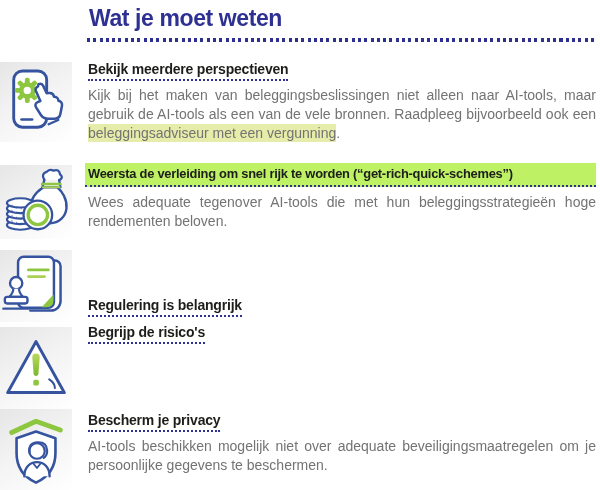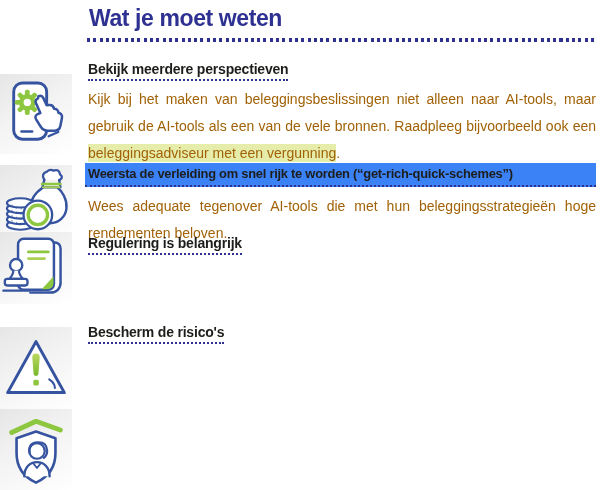--- a/index.html
+++ b/index.html
@@ -15,29 +15,29 @@
 
   
   .section { position:absolute; left:0; width:596px; display:flex; align-items:flex-start; }
   .icon-tile { flex:0 0 72px; width:72px; display:flex; align-items:center; justify-content:center;
     background:linear-gradient(150deg,#e6e6e6 0%,#f3f3f3 45%,#ffffff 100%); }
   .text-col { flex:1; margin-left:16px; min-width:0; }
 
   .heading { display:inline-block; font-size:14px; font-weight:bold; color:#1d1d1b;
     letter-spacing:-0.2px; line-height:1.15; border-bottom:2px dotted #2e3192;
     padding-bottom:2px; margin-bottom:5px; }
-  .heading.bar { display:block; background:#3b82f6; font-size:12.9px; letter-spacing:-0.25px;
+  .heading.bar { display:block; background:#bef264; font-size:12.9px; letter-spacing:-0.25px;
     white-space:nowrap; margin-left:-3px; padding:4px 3px 3px 3px; margin-bottom:6px; }
-  .body { font-size:14px; line-height:27px; color:#a16207; text-align:justify; }
+  .body { font-size:14px; line-height:19px; color:#737373; text-align:justify; }
   .body .hl { background:#e6edaa; padding:1px 0; }
 
   
   .s1 { top:60px;align-items:center; }  .s1 .icon-tile { height:80px; }
   .s2 { top:162px; } .s2 .icon-tile { height:74px; margin-top:3px; }
-  .s3 { top:232px; } .s3 .icon-tile { height:72px; }
+  .s3 { top:250px;align-items:flex-end; } .s3 .icon-tile { height:72px; }
   .s4 { top:321px; } .s4 .icon-tile { height:84px; margin-top:6px; }
   .s5 { top:409px; } .s5 .icon-tile { height:81px; }
   .s2 .text-col { padding-top:1px; }
   .s3 .text-col, .s4 .text-col, .s5 .text-col { padding-top:2px; }
 
   svg { display:block; }
 </style>
 </head>
 <body>
 
@@ -129,30 +129,34 @@
             <stop offset="1" stop-color="#79b829"></stop>
           </linearGradient>
         </defs>
         <path d="M36 9 L66 63 H6 Z" fill="#fff" stroke="#35539f" stroke-width="3.2" stroke-linejoin="round"></path>
         <path d="M50 49 q6 4 6 9" stroke="#35539f" stroke-width="2.2" stroke-linecap="round" fill="none"></path>
         <path d="M36 21.5 c2.9 0 4.1 1.7 3.9 4.2 l-1.3 17 c-0.1 1.6 -1.2 2.7 -2.6 2.7 s-2.5 -1.1 -2.6 -2.7 l-1.3 -17 c-0.2 -2.5 1 -4.2 3.9 -4.2 z" fill="url(#exg)"></path>
         <rect x="33.2" y="49.5" width="5.8" height="6" rx="1.6" fill="#8dc63f"></rect>
       </svg>
     </div>
     <div class="text-col">
-      <h2 class="heading">Bescherm de risico's</h2>
+      <h2 class="heading">Begrijp de risico's</h2>
     </div>
   </section>
 
   <section class="section s5">
     <div class="icon-tile">
       <svg width="70" height="76" viewBox="0 0 72 78" fill="none">
         <path d="M11 21 L36 9.5 L61 18.5" stroke="#8dc63f" stroke-width="5" fill="none" stroke-linecap="round" stroke-linejoin="round"></path>
         <path d="M16 27 L36 20 L56 27 V42 C56 57 48 67 36 72.5 C24 67 16 57 16 42 Z" fill="#fff" stroke="#35539f" stroke-width="2.7" stroke-linejoin="round"></path>
         <path d="M24 66 c0 -9.5 6 -14.5 13 -14.5 c7 0 13 5 13 14.5" fill="#fff" stroke="#35539f" stroke-width="2.5" stroke-linecap="round"></path>
         <circle cx="37" cy="40" r="8" fill="#fff" stroke="#35539f" stroke-width="2.3"></circle>
         <path d="M29.5 42 q-2 -10.5 8 -11 q9.5 -0.5 10 8.5 q0.2 5 -3.5 7.5" fill="none" stroke="#35539f" stroke-width="2.2" stroke-linecap="round"></path>
         <path d="M33 52.5 l4 5 l4 -5" stroke="#35539f" stroke-width="1.8" fill="none" stroke-linecap="round" stroke-linejoin="round"></path>
       </svg>
     </div>
+    <div class="text-col">
+      <h2 class="heading">Bescherm je privacy</h2>
+      <p class="body"><span>AI-tools beschikken mogelijk niet over adequate beveiligingsmaatregelen om je persoonlijke gegevens te beschermen.</span></p>
+    </div>
   </section>
 
 </div>
 
 </body></html>

